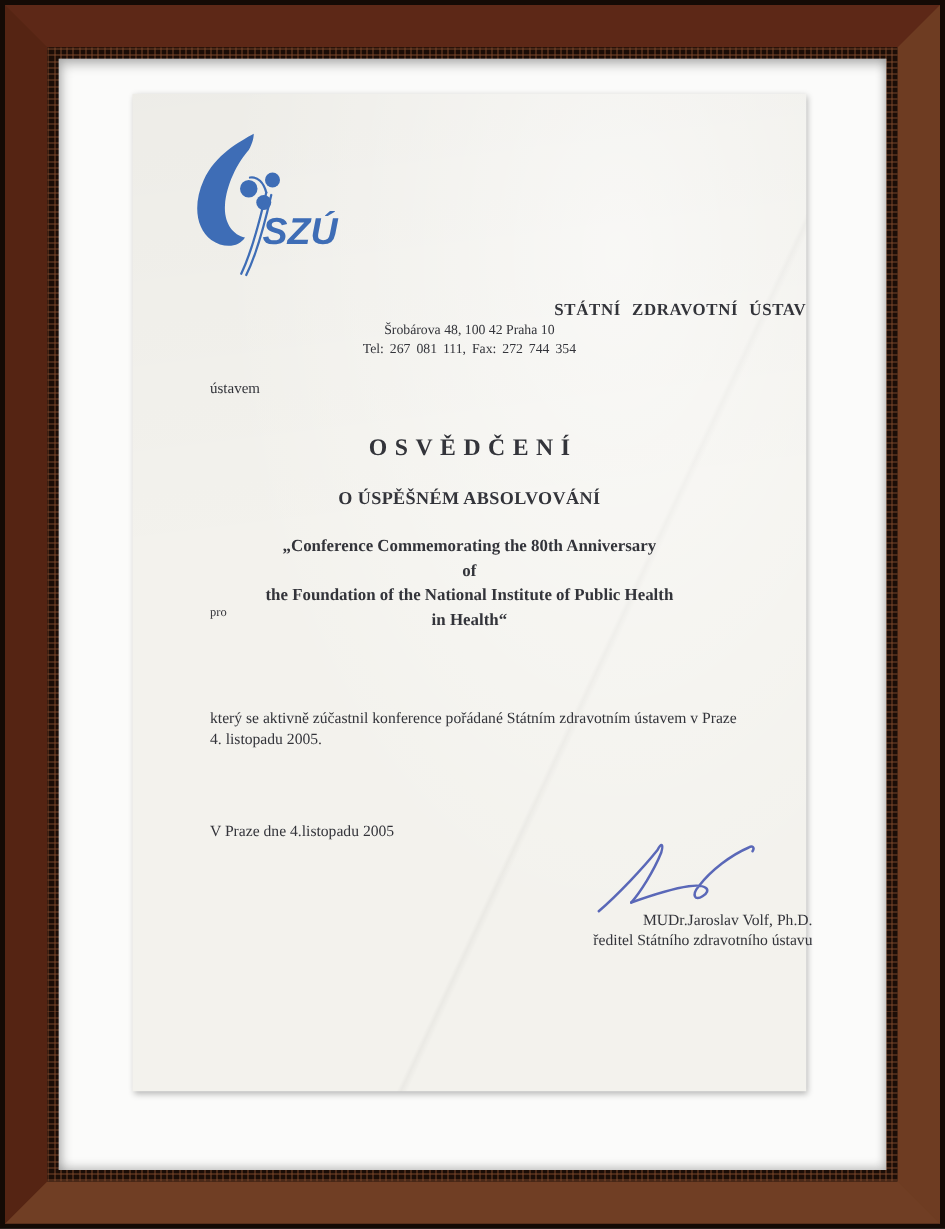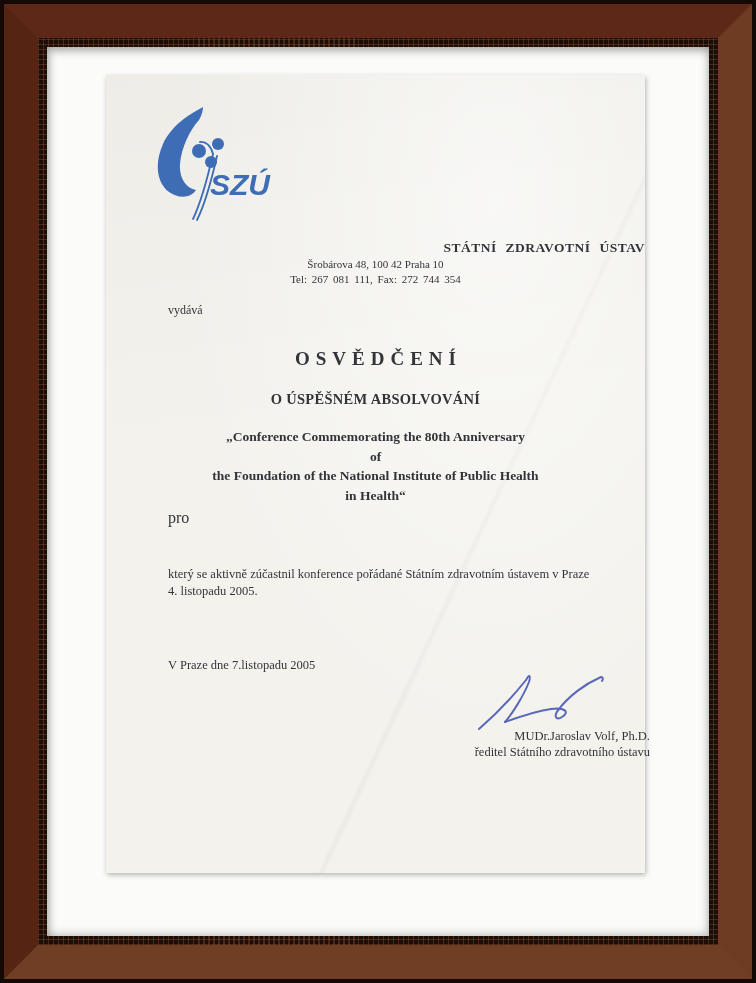--- a/index.html
+++ b/index.html
@@ -59,21 +59,21 @@
   .header-address  { font-size: 11px; margin-top: 2px; }
   .header-contact  { font-size: 11px; margin-top: 1px; word-spacing: 2px; }
 
   .vydava { left: 62px; top: 228px; font-size: 12px; }
 
   .title { top: 273px; font-size: 19px; font-weight: bold; letter-spacing: 6px; text-indent: 6px; }
   .subtitle { top: 316px; font-size: 14.5px; font-weight: bold; letter-spacing: .3px; }
 
   .conference { top: 352px; font-size: 13.5px; font-weight: bold; line-height: 19.5px; }
 
-  .pro { left: 62px; top: 434px; font-size: 16px; }
+  .pro { left: 62px; top: 410px; font-size: 10px; }
   .recipient { top: 457px; font-size: 15.5px; font-weight: bold; word-spacing: 4px; }
 
   .body-par { left: 62px; top: 491px; width: 470px; font-size: 12.5px; line-height: 16.5px; text-align: left; }
 
   .place-date { left: 62px; top: 583px; font-size: 12.5px; }
 
   .sig-block { left: 288px; top: 654px; width: 256px; text-align: right;
                font-size: 12.5px; line-height: 15.5px; }
 
   .sig-svg { left: 352px; top: 594px; width: 150px; height: 64px; z-index: 2; pointer-events: none; }
@@ -101,40 +101,40 @@
               <text class="logo-svg-text" x="54" y="89" font-size="30" fill="#3e6db6">SZÚ</text>
             </svg>
           </div>
 
           <div class="abs centered header-block">
             <div class="header-institute">STÁTNÍ ZDRAVOTNÍ ÚSTAV</div>
             <div class="header-address">Šrobárova 48, 100 42 Praha 10</div>
             <div class="header-contact">Tel: 267 081 111, Fax: 272 744 354</div>
           </div>
 
-          <div class="abs vydava">vydává</div>
+          <div class="abs vydava">ústavem</div>
 
           <div class="abs centered title">OSVĚDČENÍ</div>
           <div class="abs centered subtitle">O ÚSPĚŠNÉM ABSOLVOVÁNÍ</div>
 
           <div class="abs centered conference">
             <div>„Conference Commemorating the 80th Anniversary</div>
             <div>of</div>
             <div>the Foundation of the National Institute of Public Health</div>
             <div>in Health“</div>
           </div>
 
           <div class="abs pro">pro</div>
 
           <div class="abs body-par">
             <div>který se aktivně  zúčastnil konference pořádané Státním zdravotním ústavem v Praze</div>
             <div>4. listopadu 2005.</div>
           </div>
 
-          <div class="abs place-date">V Praze dne 7.listopadu 2005</div>
+          <div class="abs place-date">V Praze dne 4.listopadu 2005</div>
 
           <svg class="abs sig-svg" viewBox="0 0 150 64" xmlns="http://www.w3.org/2000/svg">
             <g fill="none" stroke="#5a68b8" stroke-width="2" stroke-linecap="round">
               <path d="M 21 60 C 36 47, 56 26, 68 11 C 71 5, 73 6, 71 13 C 65 28, 54 45, 47 53"></path>
               <path d="M 47 53 C 61 48, 79 42, 93 40 C 107 38, 112 43, 104 48 C 98 52, 95 47, 101 40 C 111 27, 127 15, 141 9 C 144 7, 146 9, 144 12"></path>
             </g>
           </svg>
 
           <div class="abs sig-block">
             <div>MUDr.Jaroslav Volf, Ph.D.</div>

